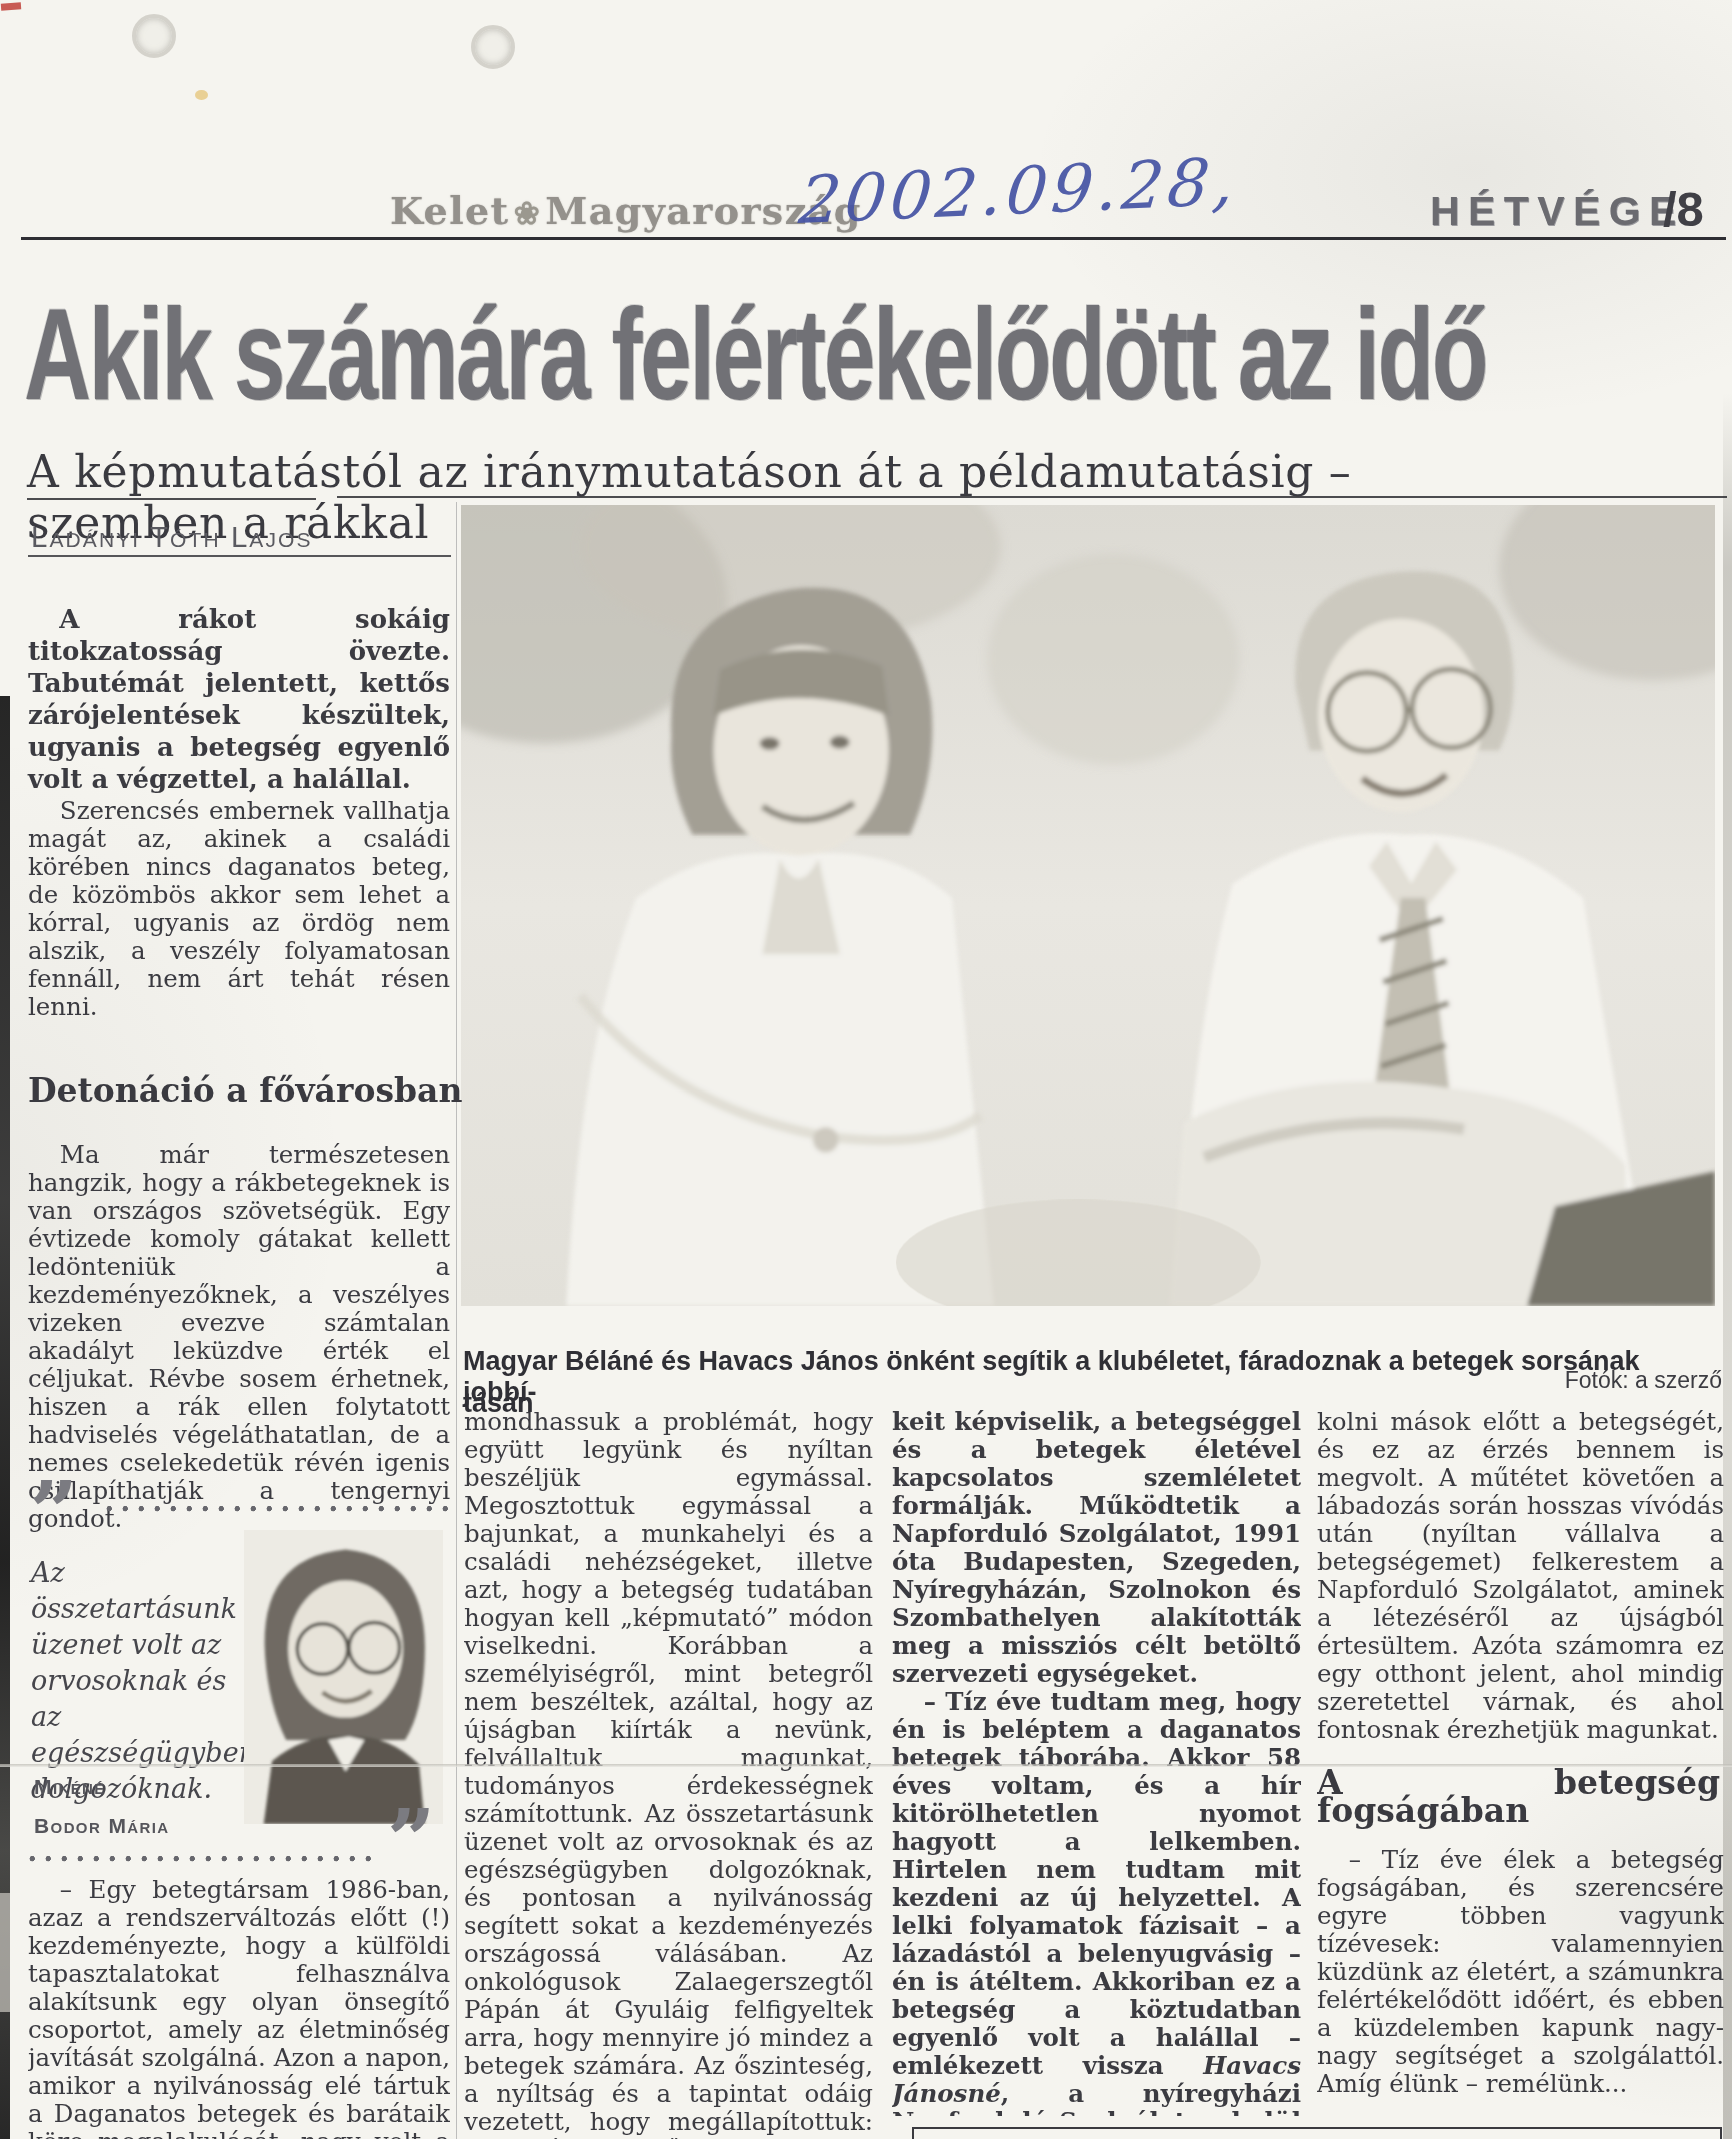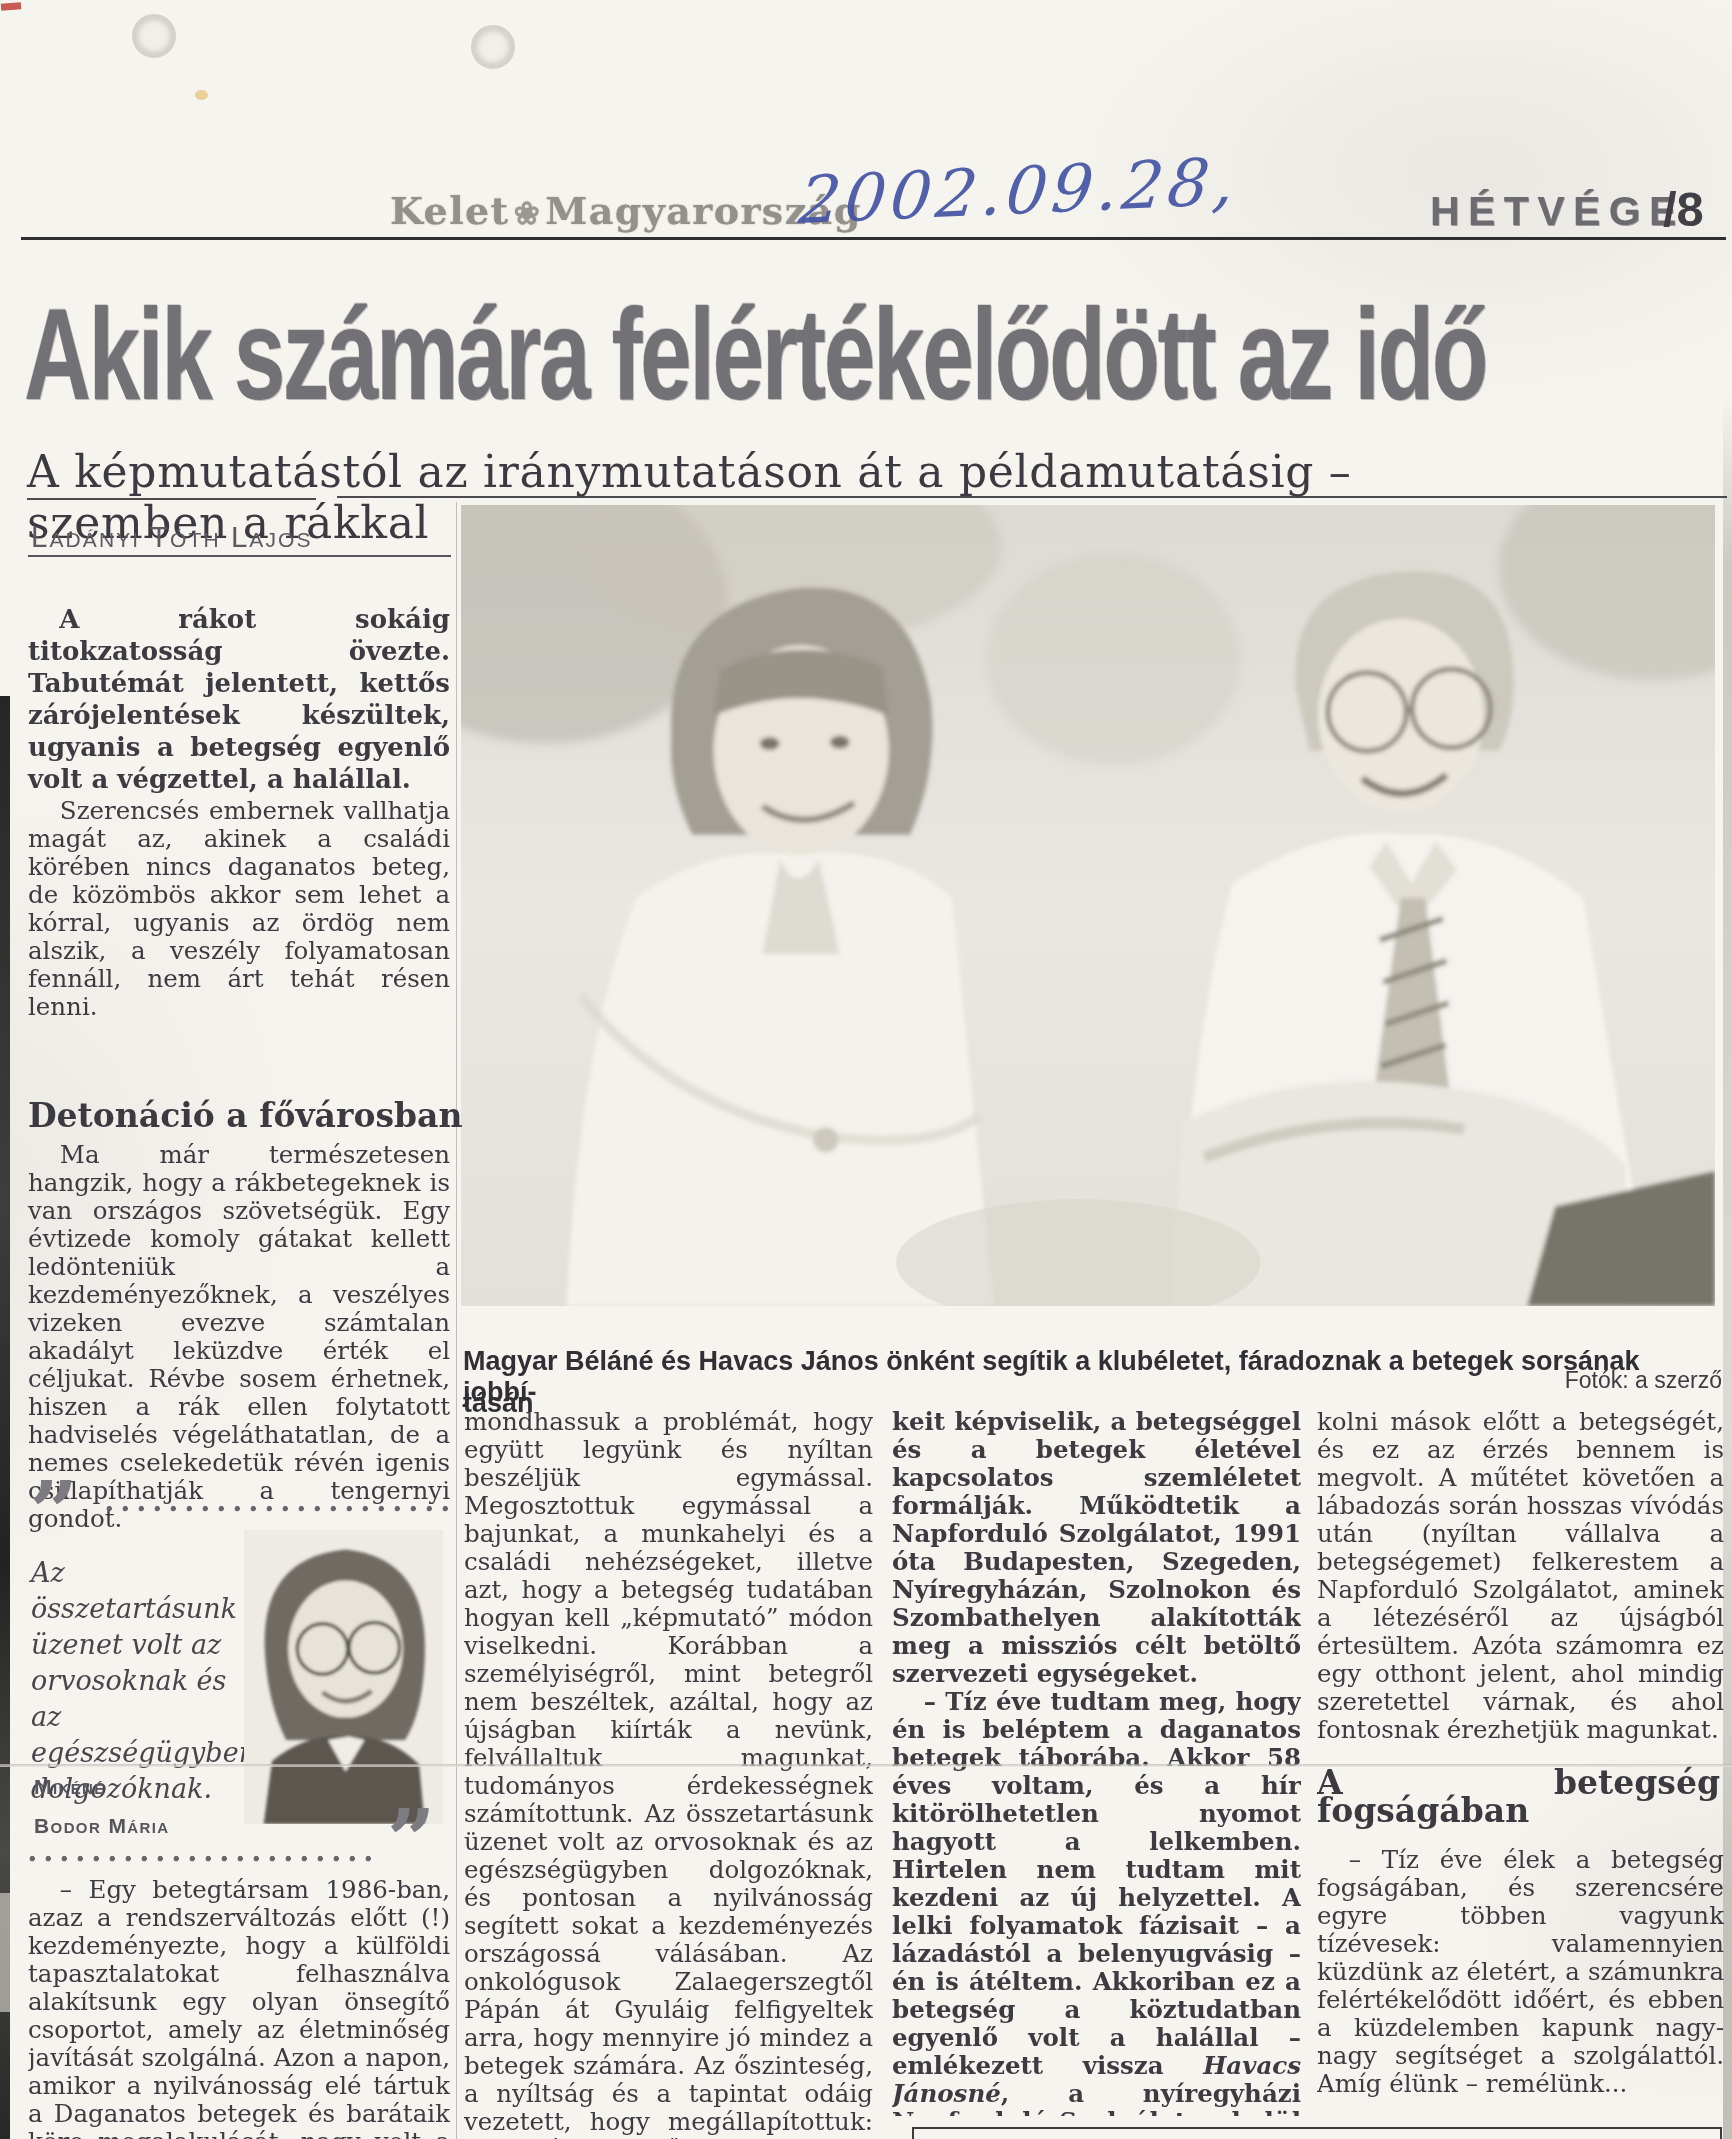--- a/index.html
+++ b/index.html
@@ -29,21 +29,21 @@
         transform:scaleX(0.715);transform-origin:left top;
         text-shadow:1.4px 1.4px 0 rgba(90,90,95,.35), -0.7px -0.7px 0 rgba(160,160,165,.4);}
   .subhead{font-size:44px;color:#3a3a40;letter-spacing:0.7px;}
   .byline{font-family:"Liberation Sans",sans-serif;font-variant:small-caps;font-size:29.4px;
         letter-spacing:2.1px;color:#5a5a60;}
   
   .col{font-size:24.5px;line-height:28px;text-align:justify;color:#3b3b41;}
   .col p{margin:0;text-indent:1.3em;}
   .col p.noindent{text-indent:0;}
   .lead{font-weight:bold;font-size:26px;line-height:32px;}
-  .xhead{font-family:"DejaVu Serif",serif;font-weight:bold;font-size:33px;color:#3a3a40;margin-top:25px;}
+  .xhead{font-family:"DejaVu Serif",serif;font-weight:bold;font-size:33px;color:#3a3a40;}
   
   .dots{background-image:radial-gradient(circle at 4.2px 3.5px,#67676d 2.4px,transparent 2.9px);
         background-size:16px 7.7px;background-repeat:repeat-x;height:7.7px;}
   .bigquote{font-family:"DejaVu Serif",serif;font-weight:bold;font-size:84px;color:#7b7b81;line-height:42px;}
   .pq{font-style:italic;font-size:27px;line-height:36px;color:#46464c;text-align:left;}
   .pqname{font-family:"Liberation Sans",sans-serif;font-variant:small-caps;font-weight:bold;
         font-size:21px;line-height:39px;letter-spacing:1.4px;color:#55555b;}
   
   .cap{font-family:"Liberation Sans",sans-serif;font-weight:bold;font-size:27px;color:#2f2f35;margin-top:25px;}
   .credit{font-family:"Liberation Sans",sans-serif;font-size:23px;color:#3c3c42;}

